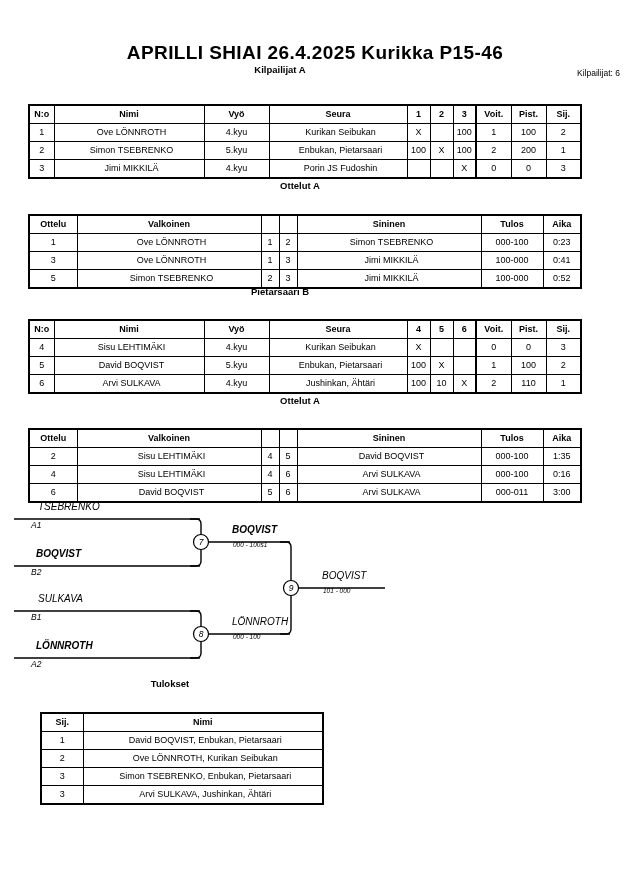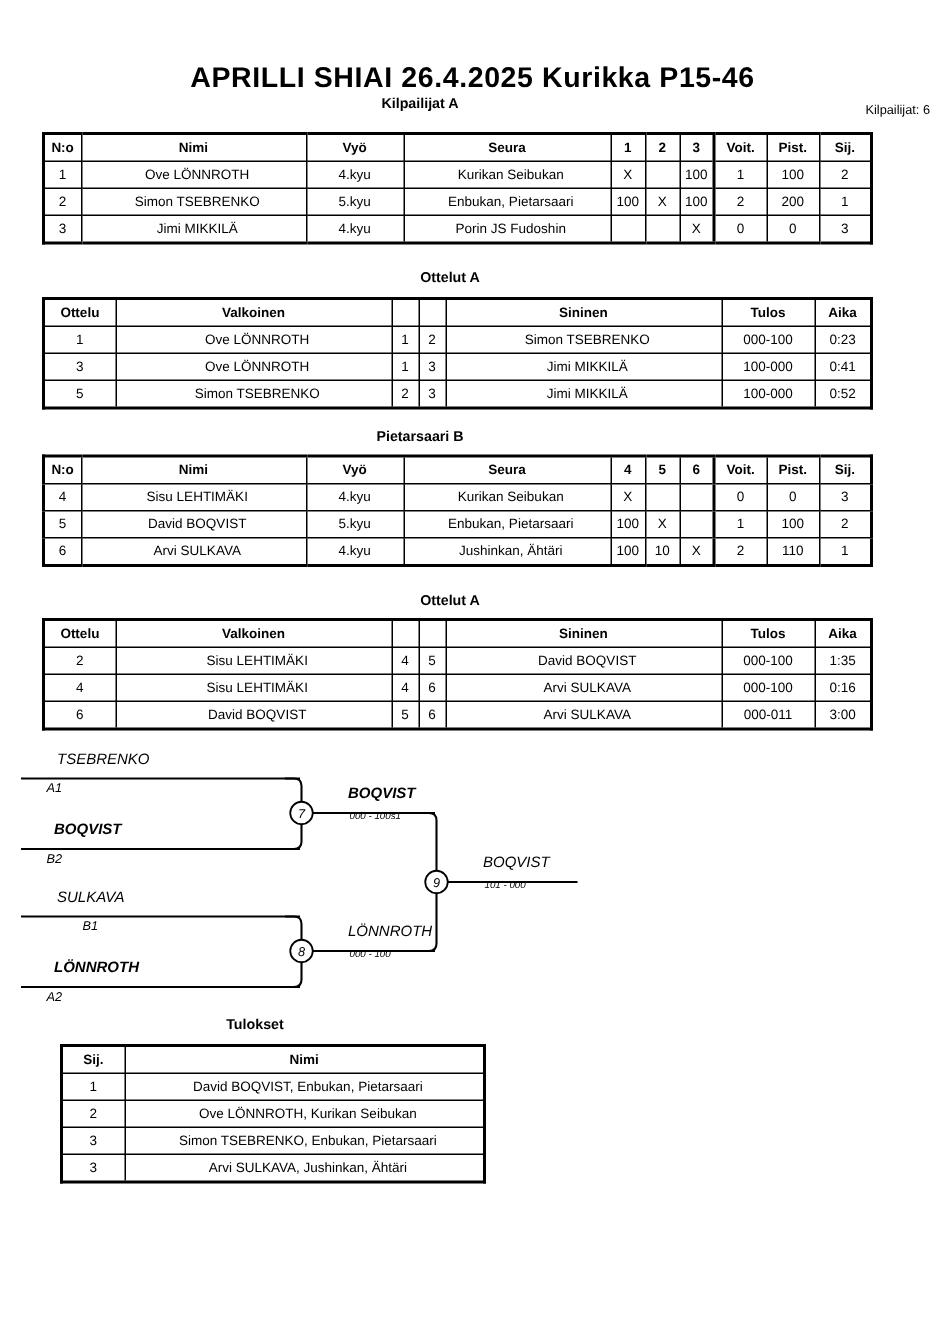--- a/index.html
+++ b/index.html
@@ -45,20 +45,21 @@
     text-align: center;
   }
 
   
   table.grid {
     position: absolute;
     border-collapse: collapse;
     font-size: 9px;
     background: #fff;
     table-layout: fixed;
+    margin-top: 16px;
   }
   table.grid th, table.grid td {
     border: 1px solid #000;
     padding: 0;
     height: 17px;
     line-height: 17px;
     overflow: hidden;
     white-space: nowrap;
     font-weight: normal;
   }
@@ -393,21 +394,21 @@
   <div class="bk-seed" style="left:31px; top:25px;">A1</div>
 
   <div class="bk-label b" style="left:36px; top:53px;">BOQVIST</div>
   <div class="bk-seed" style="left:31px; top:72px;">B2</div>
 
   <div class="bk-num" style="left:194px; top:40px;">7</div>
   <div class="bk-label b" style="left:232px; top:29px;">BOQVIST</div>
   <div class="bk-score" style="left:233px; top:46px;">000 - 100s1</div>
 
   <div class="bk-label" style="left:38px; top:98px;">SULKAVA</div>
-  <div class="bk-seed" style="left:31px; top:117px;margin-left:24px;">B1</div>
+  <div class="bk-seed" style="left:31px; top:117px;">B1</div>
 
   <div class="bk-label b" style="left:36px; top:145px;">LÖNNROTH</div>
   <div class="bk-seed" style="left:31px; top:164px;">A2</div>
 
   <div class="bk-num" style="left:194px; top:132px;">8</div>
   <div class="bk-label" style="left:232px; top:121px;">LÖNNROTH</div>
   <div class="bk-score" style="left:233px; top:138px;">000 - 100</div>
 
   <div class="bk-num" style="left:284px; top:86px;">9</div>
   <div class="bk-label" style="left:322px; top:75px;">BOQVIST</div>

